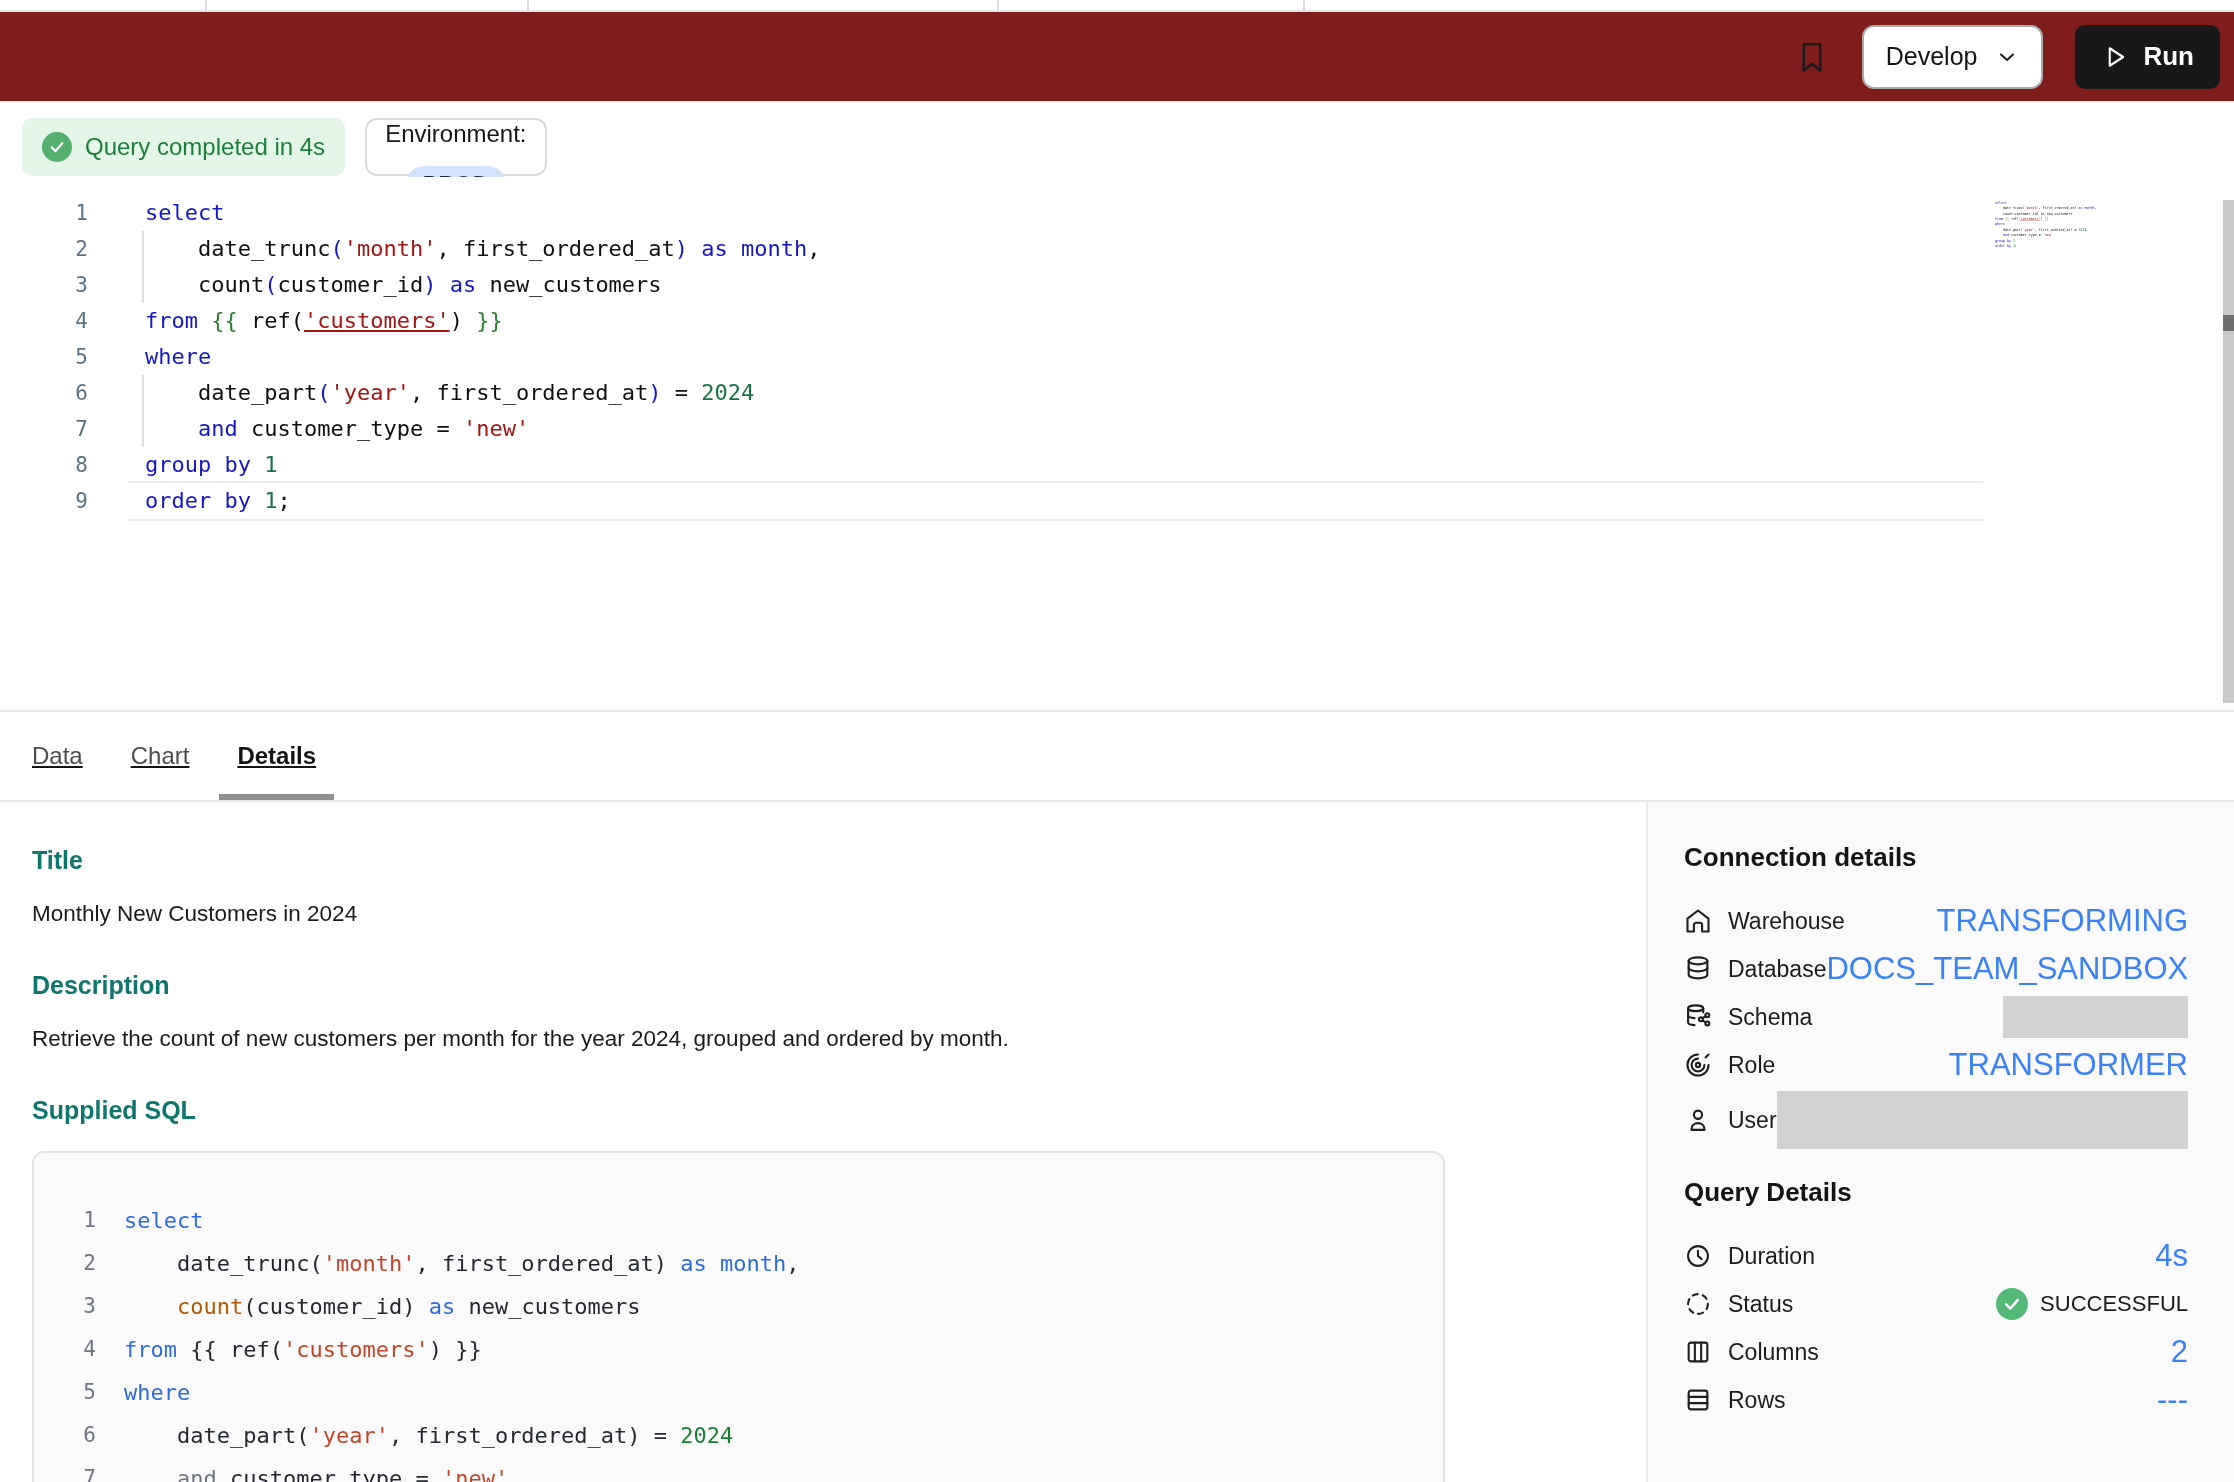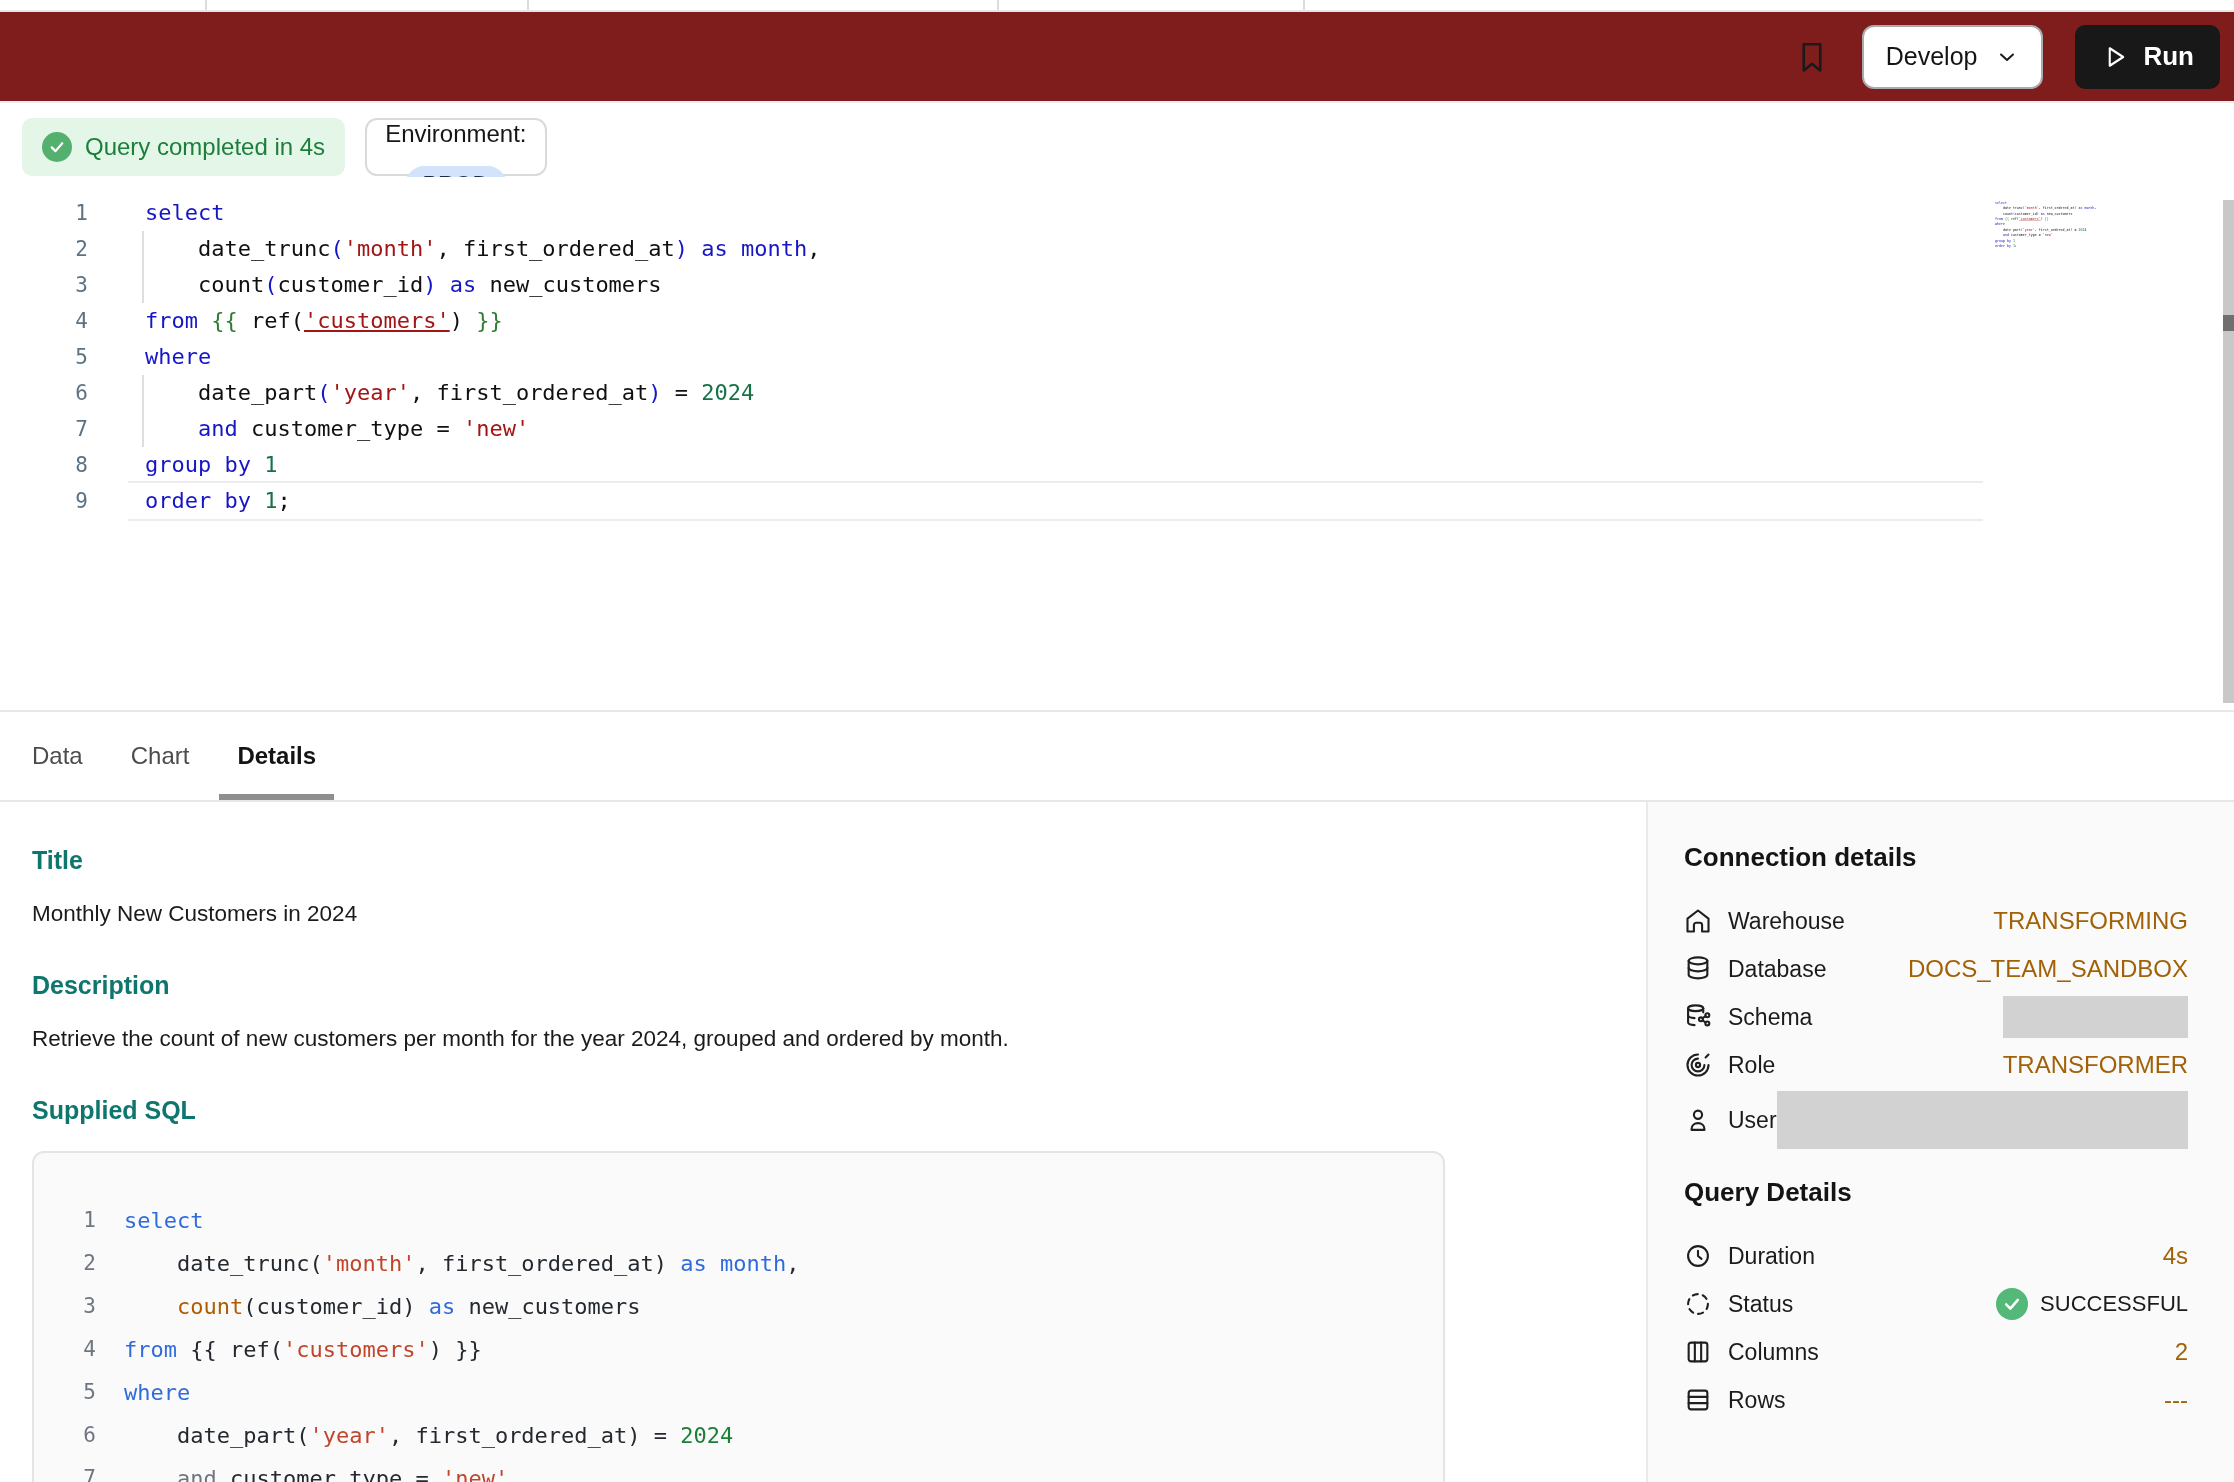--- a/index.html
+++ b/index.html
@@ -86,21 +86,21 @@
   .minimap-inner { transform: scale(0.15); transform-origin: 0 0; width: 740px; }
   .mm-line { height: 36px; line-height: 36px; white-space: pre; font-size: 22px; }
   .editor-scrollbar {
     position: absolute; right: 0; top: 23px; width: 11px; height: 503px; background: #c8c8c8;
   }
   .editor-scrollbar .thumb { position: absolute; top: 115px; left: 0; width: 100%; height: 16px; background: #6f6f6f; }
 
   
   .tabs-row {
     height: 92px; border-top: 2px solid #e7e7e7; border-bottom: 2px solid #e7e7e7;
-    display: flex; align-items: stretch; gap: 48px; padding-left: 32px; background: #fff;
+    display: flex; align-items: stretch; gap: 48px; padding-left: 32px; background: #fff; text-decoration: underline;
   }
   .tab {
     position: relative; display: flex; align-items: center;
     font-size: 24px; color: #4c4c4c; cursor: pointer; background: none; border: none; font-family: inherit;
   }
   .tab.active { color: #141414; font-weight: 700; }
   .tab.active::after {
     content: ""; position: absolute; left: -18px; right: -18px; bottom: 0; height: 6px; background: #8f8f8f;
   }
 
@@ -127,21 +127,21 @@
 
   
   .side-panel {
     width: 588px; flex: none; background: #fafafa; border-left: 2px solid #eaeaea;
     padding: 40px 46px 0 36px;
   }
   .panel-h { font-size: 26px; font-weight: 700; color: #141414; margin-bottom: 24px; }
   .panel-row { display: flex; align-items: center; height: 48px; }
   .panel-row .row-icon { width: 28px; height: 28px; flex: none; display: flex; align-items: center; }
   .panel-row .row-label { margin-left: 16px; font-size: 23px; color: #1b1b1b; }
-  .panel-row .row-value { margin-left: auto; font-size: 24px; color: #a16207; text-align: right; }
+  .panel-row .row-value { margin-left: auto; font-size: 31px; color: #3b82f6; text-align: right; }
   .redacted-sm { margin-left: auto; width: 185px; height: 42px; background: #d2d2d2; }
   .redacted-lg { margin-left: auto; width: 555px; height: 58px; background: #d2d2d2; }
   .panel-row.tall { height: 62px; }
   .status-value { margin-left: auto; display: flex; align-items: center; gap: 12px; font-size: 22px; color: #1b1b1b; }
   .status-circle {
     width: 32px; height: 32px; border-radius: 50%; background: #53b878;
     display: flex; align-items: center; justify-content: center; flex: none;
   }
   .panel-h.second { margin-top: 26px; }
 

